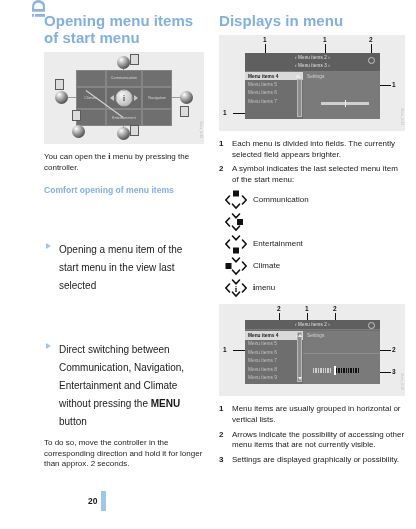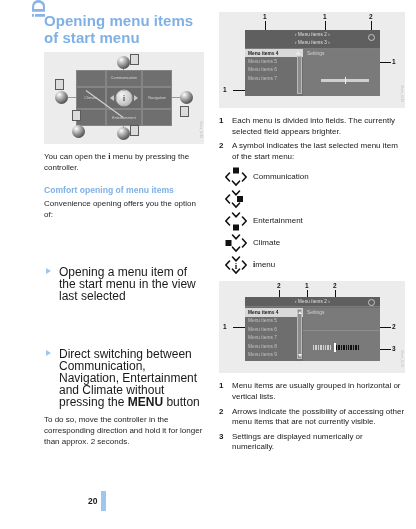--- a/index.html
+++ b/index.html
@@ -60,22 +60,22 @@
     color:#1d1d1d;
   }
   .bold { font-weight:bold; }
   .i-glyph { font-weight:bold; font-style:normal; font-family:"Liberation Serif", serif; }
 
   
   ul.tri { list-style:none; margin:0 0 7px 0; padding:0; }
   ul.tri li {
     position:relative;
     padding-left:15px;
-    font-size:12px;
-    line-height:12px;
+    font-size:10px;
+    line-height:18px;
     margin-bottom:5px;
     margin-top:46px;
   }
   ul.tri li .tri-mark {
     position:absolute; left:2px; top:2px;
     width:0; height:0;
     border-top:3.3px solid transparent;
     border-bottom:3.3px solid transparent;
     border-left:5px solid #9fc6ee;
   }
@@ -432,38 +432,38 @@
         </div>
 
       <div class="fig-credit">iDrive_0408</div>
     </div>
 
 
     <p class="body"><span>You can open the </span><span class="i-glyph">i</span><span> menu by pressing the controller.</span></p>
 
     <h3 class="sub-head">Comfort opening of menu items</h3>
 
-    <p class="body">Convenience opening offers you the option of:</p>
 
     <ul class="tri">
       <li>
         <span class="tri-mark"></span>
         <span>Opening a menu item of the start menu in the view last selected</span>
       </li>
       <li>
         <span class="tri-mark"></span>
         <span>Direct switching between Communication, Navigation, Entertainment and Climate without pressing the </span><span class="bold">MENU</span><span> button</span>
       </li>
     </ul>
 
     <p class="body">To do so, move the controller in the corresponding direction and hold it for longer than approx. 2 seconds.</p>
   </div>
 
   <div class="col-right">
 
+    <h2 class="section-head">Displays in menu</h2>
 
     <div class="fig fig2">
 
       <div class="callout" style="left:44px; top:1px;">1</div>
       <div class="leader v" style="left:46px; top:9px; height:10px;"></div>
 
       <div class="callout" style="left:104px; top:1px;">1</div>
       <div class="leader v" style="left:106px; top:9px; height:10px;"></div>
 
       <div class="callout" style="left:150px; top:1px;">2</div>
@@ -656,21 +656,21 @@
       <div class="legend-row">
         <div class="legend-num">1</div>
         <div class="legend-txt">Menu items are usually grouped in horizontal or vertical lists.</div>
       </div>
       <div class="legend-row">
         <div class="legend-num">2</div>
         <div class="legend-txt">Arrows indicate the possibility of accessing other menu items that are not currently visible.</div>
       </div>
       <div class="legend-row">
         <div class="legend-num">3</div>
-        <div class="legend-txt">Settings are displayed numerically or numerically.</div>
+        <div class="legend-txt">Settings are displayed graphically or possibility.</div>
       </div>
     </div>
   </div>
 
   <div class="footer">
     <div class="pagenum">20</div>
     <div class="page-bar"></div>
   </div>
 
 </div>

